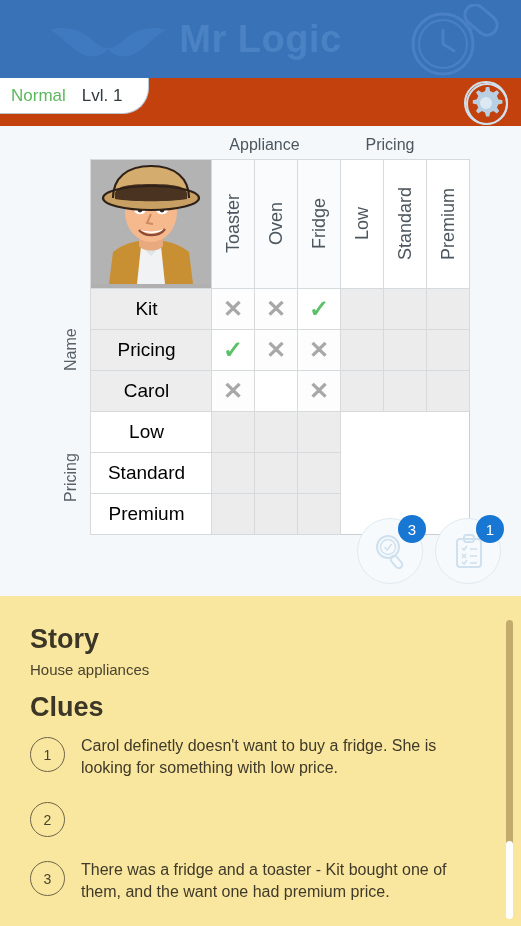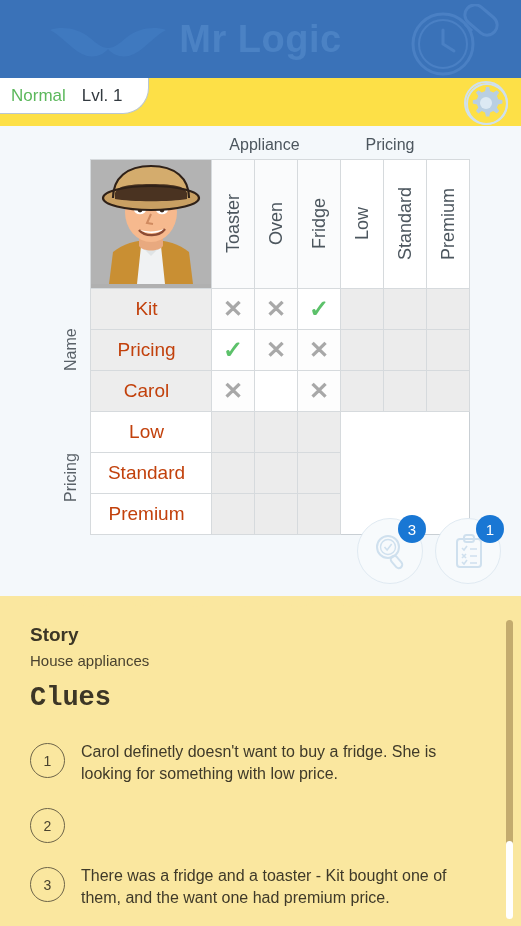--- a/index.html
+++ b/index.html
@@ -34,21 +34,21 @@
   .logo-glass {
     position: absolute;
     right: 10px; top: 4px;
     width: 110px; height: 72px;
   }
 
   
   .level-bar {
     position: relative;
     height: 48px;
-    background: #fde047;
+    background: #c2410c;
   }
   .level-pill {
     position: absolute;
     left: -40px; top: 0;
     height: 36px;
     padding: 0 26px 0 50px;
     background: #ffffff;
     border: 1px solid #b9c6d2;
     border-top: none;
     border-radius: 0 0 26px 0;
@@ -117,21 +117,21 @@
     color: #4c565e;
     white-space: nowrap;
     margin: 0 auto;
     line-height: 42px;
   }
   .rowlabel {
     width: 120px; height: 41px;
     text-align: right;
     padding-right: 9px !important;
     font-size: 19px;
-    color: #c2410c;
+    color: #000000;
     background: #ededed;
   }
   .rowlabel.price-row { background: #ffffff; }
   .cell {
     width: 42px; height: 41px;
     background: #ececec;
     cursor: pointer;
   }
   .cell.empty-white { background: #ffffff; }
   .cell .mark { font-size: 24px; line-height: 1; display: block; }
@@ -187,28 +187,27 @@
     background: #fae79f;
     overflow: hidden;
   }
   .scallop {
     position: absolute;
     left: 0; top: -1px;
     width: 521px; height: 16px;
   }
   .story-inner { padding: 28px 34px 0 30px; }
   .story-h {
-    font-size: 19px; color: #3c3626; font-weight: bold;
+    font-size: 27px; color: #3c3626; font-weight: bold;
     margin-bottom: 6px;
   }
   .story-sub { font-size: 15px; color: #4a432f; margin-bottom: 14px; }
   .clues-h {
     font-size: 27px; color: #3c3626; font-weight: bold;
-    margin: 4px 0 28px 0;
-    font-family: Liberation Mono, monospace;
+    margin: 4px 0 12px 0;
   }
   .clue { display: flex; align-items: flex-start; gap: 16px; margin-bottom: 22px; }
   .clue-num {
     flex: 0 0 auto;
     width: 35px; height: 35px;
     border: 1px solid #6d6449;
     border-radius: 50%;
     display: flex; align-items: center; justify-content: center;
     font-size: 14px; color: #4a432f;
     margin-top: 2px;

